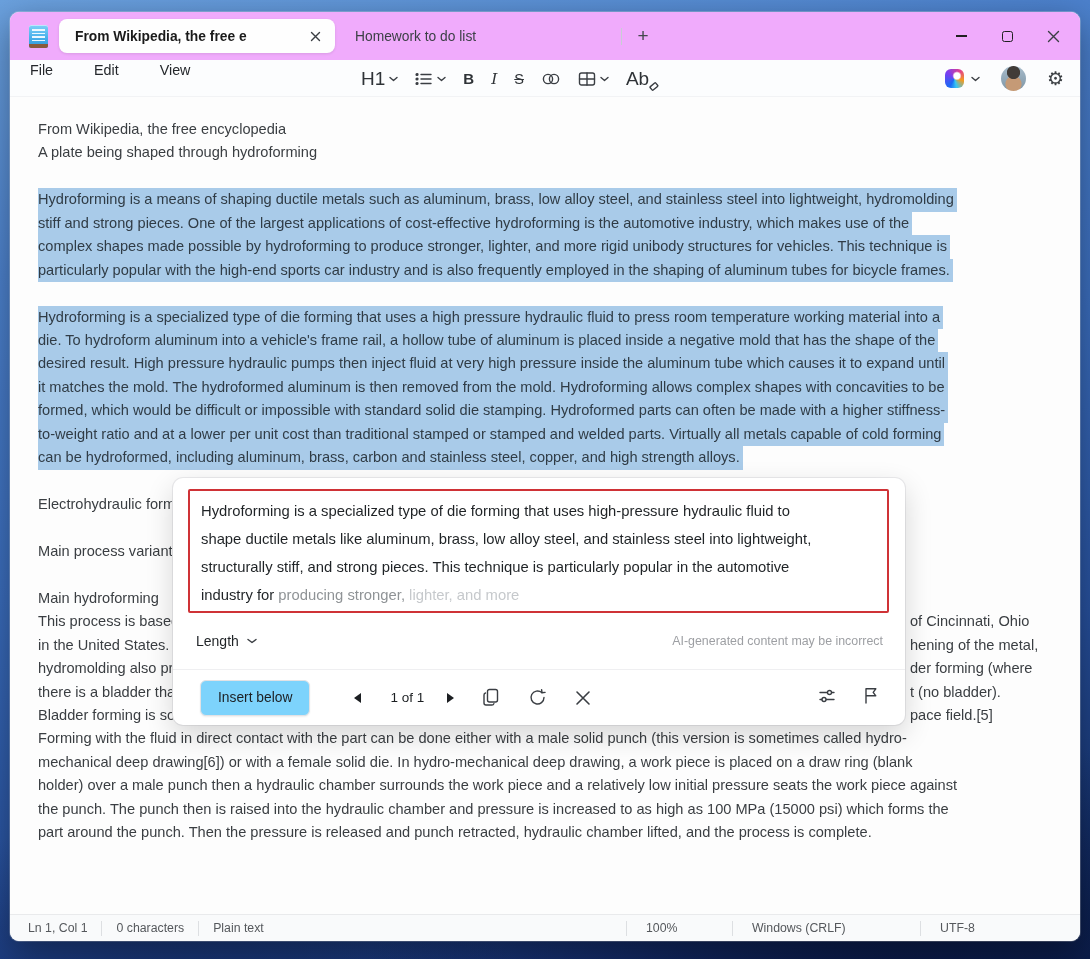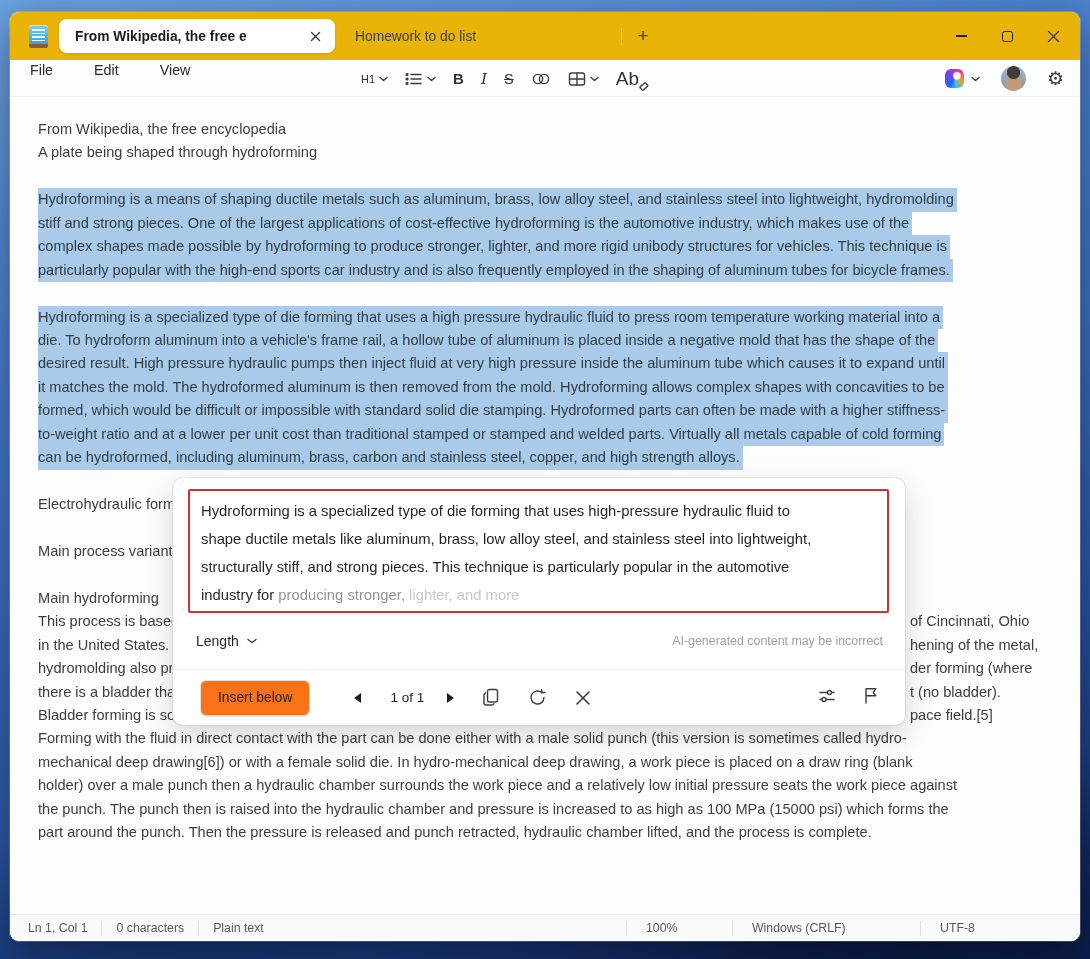--- a/index.html
+++ b/index.html
@@ -17,21 +17,21 @@
 
   
   .window {
     position: absolute; left: 10px; top: 12px; width: 1070px; height: 929px;
     background: #fdfdfd; border-radius: 9px; overflow: hidden;
     box-shadow: 0 10px 34px rgba(0,0,0,.38), 0 0 0 1px rgba(255,255,255,.25);
     display: flex; flex-direction: column;
   }
 
   
-  .titlebar { height: 48px; background: #eab308; display: flex; align-items: center; flex: none; position: relative; }
+  .titlebar { height: 48px; background: #f0abfc; display: flex; align-items: center; flex: none; position: relative; }
   .app-icon { width: 19px; height: 23px; margin-left: 19px; border-radius: 2.5px; position: relative; flex: none;
     background: linear-gradient(180deg,#7ed0f7 0%, #45aeea 60%, #2f96d8 100%); box-shadow: inset 0 1px 0 rgba(255,255,255,.5);}
   .app-icon::before { content:""; position:absolute; left:3px; right:3px; top:4px; height:12px;
     background: repeating-linear-gradient(180deg, #eaf8ff 0 1.6px, rgba(0,0,0,0) 1.6px 3.6px); }
   .app-icon::after { content:""; position:absolute; left:0; right:0; bottom:0; height:4px; background:#8a5a3b; border-radius:0 0 2.5px 2.5px; }
 
   .tab-active { margin-left: 11px; height: 34px; width: 276px; background: #fefefe; border-radius: 8px;
     display: flex; align-items: center; padding: 0 8px 0 16px; box-shadow: 0 1px 3px rgba(0,0,0,.10); }
   .tab-active .label { font-size: 13.8px; font-weight: bold; color: #1a1a1a; flex: 1; white-space: nowrap; overflow: hidden; }
   .tab-close { width: 24px; height: 24px; border-radius: 4px; display:flex; align-items:center; justify-content:center; flex:none; }
@@ -46,21 +46,21 @@
   .ic-min { width: 11px; height: 1.4px; background:#202020; }
   .ic-max { width: 11px; height: 11px; border: 1.4px solid #202020; border-radius: 2.5px; }
 
   
   .toolbar { height: 37px; background: #fcfdfe; flex: none; position: relative; display: flex; 
     border-bottom: 1px solid #f2f3f5; }
   .menu { display: flex; gap: 37px; margin-left: 18px; }
   .menu-item { font-size: 14.3px; color: #24272b; padding: 2px 2px; }
   .fmt-group { position: absolute; left: 351px; top: 0; height: 37px; display: flex; align-items: center; gap: 17px; }
   .fmt-item { display: flex; align-items: center; gap: 4px; color: #2f3337; }
-  .fmt-h1 { font-size: 11px; color: #2f3337; }
+  .fmt-h1 { font-size: 19px; color: #2f3337; }
   .fmt-b { font-weight: bold; font-size: 15px; }
   .fmt-i { font-family: "DejaVu Serif", serif; font-style: italic; font-size: 15.5px; }
   .fmt-s { font-size: 14.5px; text-decoration: line-through; }
   .clearfmt { position: relative; font-size: 19px; color:#2f3337; padding-right: 8px; }
   .clearfmt svg { position: absolute; right: -2px; bottom: -2px; }
   .right-group { position: absolute; right: 16px; top: 0; height: 37px; display: flex; align-items: center; gap: 21px; }
   .copilot-wrap { display: flex; align-items: center; gap: 7px; }
   .copilot-logo { width: 19px; height: 19px; border-radius: 6px;
     background:
       radial-gradient(circle at 63% 36%, #ffffff 0 3px, rgba(255,255,255,0) 4.6px),
@@ -88,21 +88,21 @@
     display: flex; flex-direction: column; }
   .gen-box { margin: 11px 16px 0 15px; height: 124px; border: 2.5px solid #cf3236; border-radius: 2px;
     padding: 6px 11px 0 11px; overflow: hidden; }
   .gen-line { font-size: 14.8px; line-height: 28px; color: #1f2326; white-space: nowrap; }
   .gen-fade .mid { color: #8f9396; }
   .gen-fade .light { color: #c6c9cc; }
   .length-row { height: 56px; display: flex; align-items: center; padding: 0 22px 0 23px; }
   .length-label { font-size: 14px; color: #1f2326; display: flex; align-items: center; gap: 8px; }
   .disclaimer { margin-left: auto; font-size: 12.4px; color: #9d9fa3; }
   .action-row { border-top: 1px solid #efeff1; flex: 1; display: flex; align-items: center; padding: 0 27px; }
-  .insert-btn { height: 36px; padding: 0 17px; background: #f97316; border: 1px solid #e2e2e5; border-radius: 6px;
+  .insert-btn { height: 36px; padding: 0 17px; background: #7dd3fc; border: 1px solid #e2e2e5; border-radius: 6px;
     font-size: 13.8px; color: #1c1f22; display: flex; align-items: center; box-shadow: 0 1px 2px rgba(0,0,0,.07); font-family: inherit; }
   .nav-arrow-left { width: 0; height: 0; border-top: 5.5px solid transparent; border-bottom: 5.5px solid transparent;
     border-right: 7px solid #1c1f22; margin-left: 44px; }
   .nav-arrow-right { width: 0; height: 0; border-top: 5.5px solid transparent; border-bottom: 5.5px solid transparent;
     border-left: 7px solid #1c1f22; margin-left: 23px; }
   .pagination { font-size: 13.5px; color: #1c1f22; margin-left: 29px; }
   .pop-ic { margin-left: 28px; display: flex; align-items: center; }
   .pop-right { margin-left: auto; display: flex; align-items: center; gap: 27px; }
 
   

